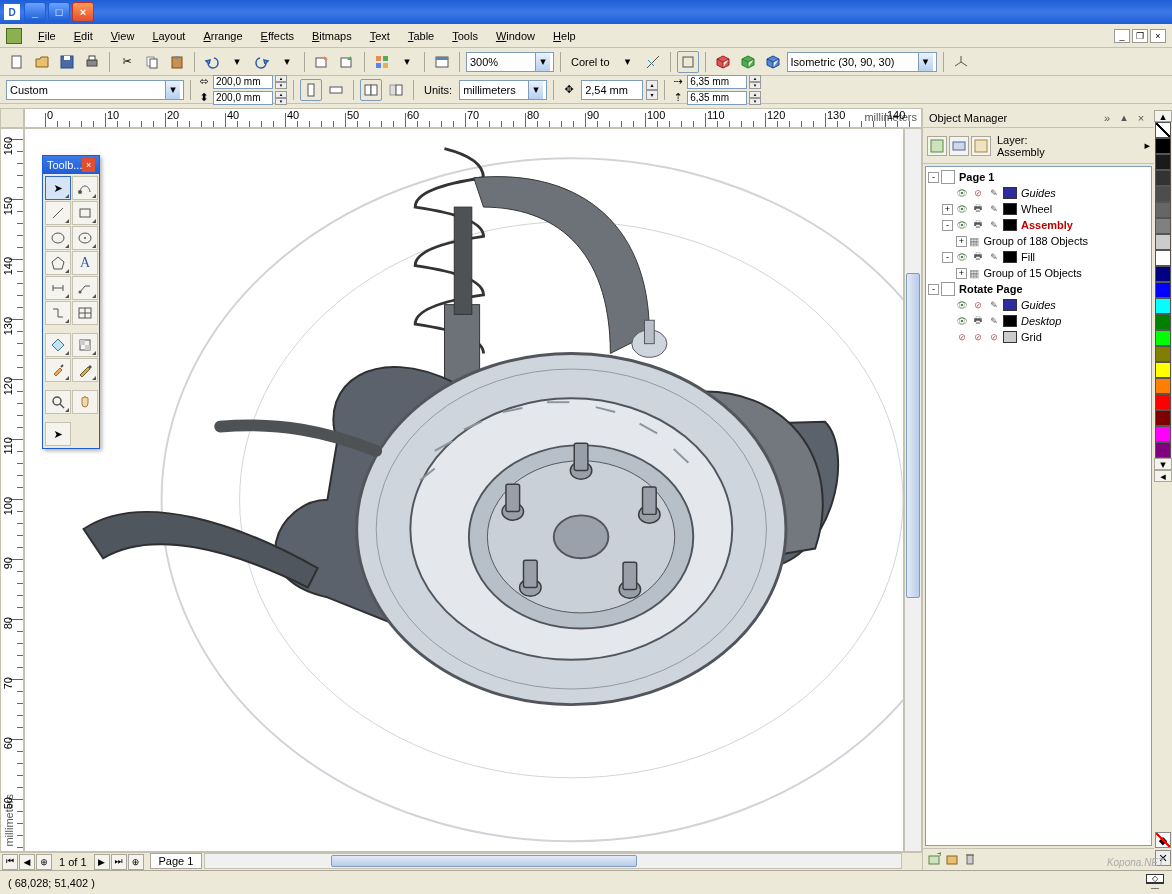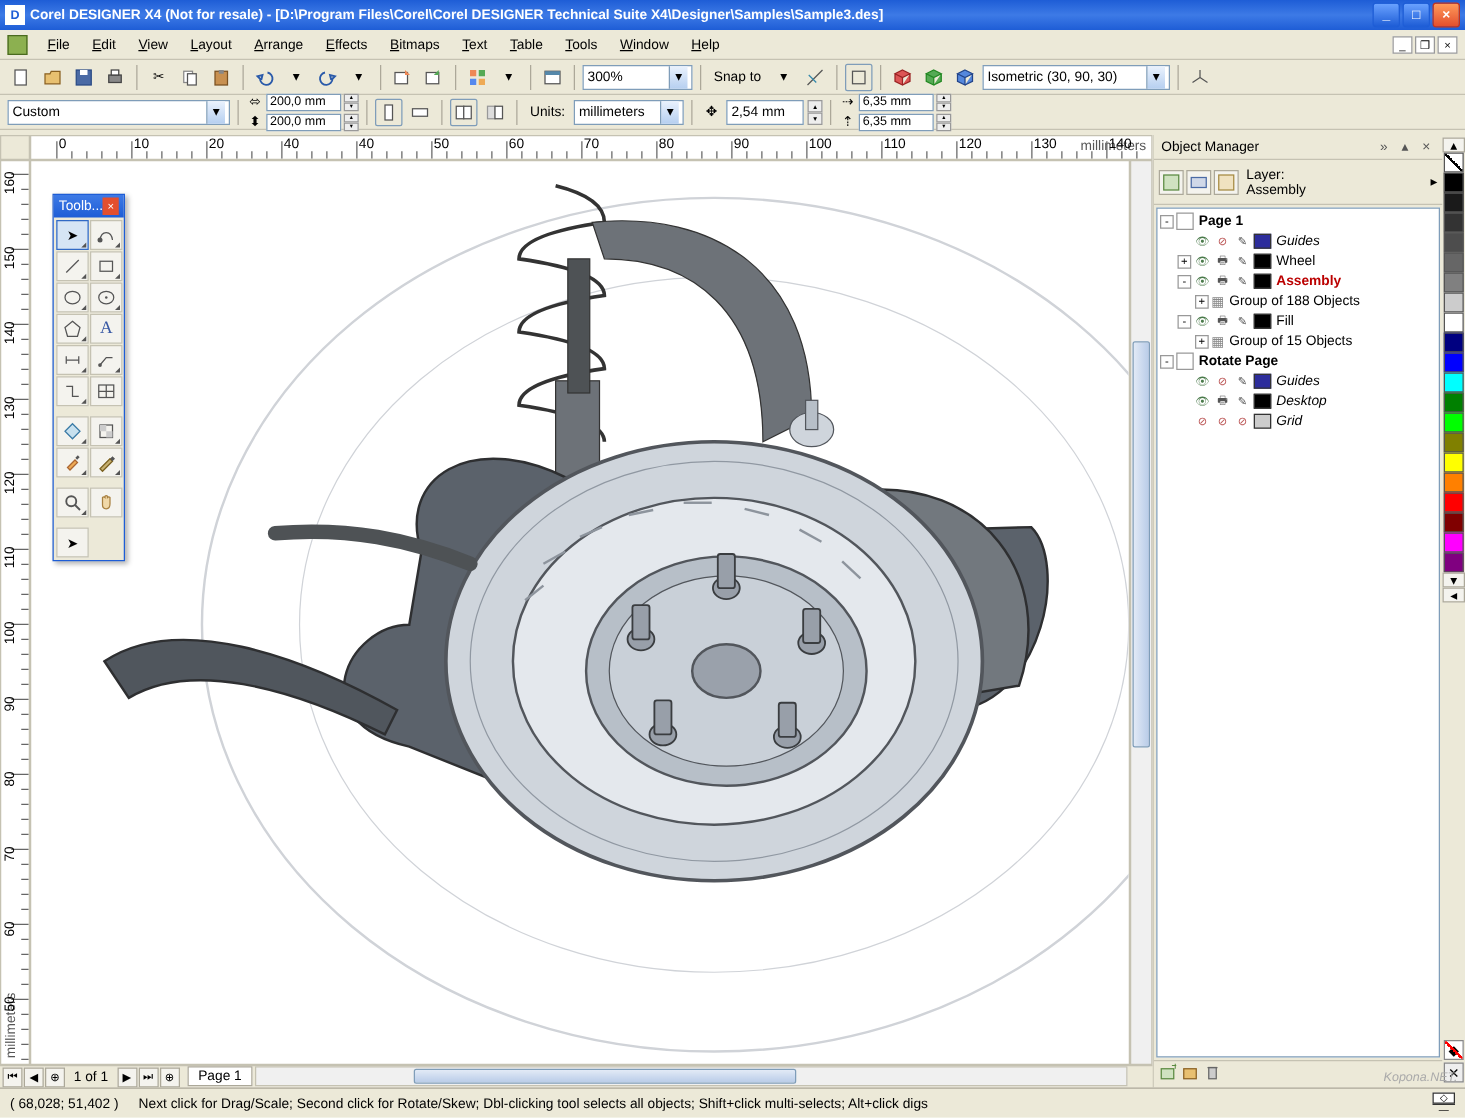--- a/index.html
+++ b/index.html
@@ -109,21 +109,20 @@
 .watermark{position:absolute;right:6px;bottom:26px;color:#aaa;font-style:italic;font-size:10px;}
 
 
 .art-svg{width:100%;height:100%;}
 </style>
 </head>
 <body>
 
 <div class="titlebar">
   <span class="app-icon">D</span>
-  <span class="title">Corel DESIGNER X4 (Not for resale) - [D:\Program Files\Corel\Corel DESIGNER Technical Suite X4\Designer\Samples\Sample3.des]</span>
   <div class="win-btns">
     <div class="win-btn">_</div>
     <div class="win-btn">□</div>
     <div class="win-btn close">×</div>
   </div>
 </div>
 
 <div class="menubar">
   <span class="app-icon2"></span>
   <div id="menu-items" style="display: contents;"><span class="menu-item"><u>F</u>ile</span><span class="menu-item"><u>E</u>dit</span><span class="menu-item"><u>V</u>iew</span><span class="menu-item"><u>L</u>ayout</span><span class="menu-item"><u>A</u>rrange</span><span class="menu-item"><u>E</u>ffects</span><span class="menu-item"><u>B</u>itmaps</span><span class="menu-item"><u>T</u>ext</span><span class="menu-item"><u>T</u>able</span><span class="menu-item"><u>T</u>ools</span><span class="menu-item"><u>W</u>indow</span><span class="menu-item"><u>H</u>elp</span></div>
@@ -213,21 +212,21 @@
         <rect x="2" y="3" width="12" height="10" fill="#fff" stroke="#555"></rect>
         <rect x="2" y="3" width="12" height="3" fill="#58a"></rect>
       </svg>
     </div>
   <div class="sep"></div>
   <div class="tb-select" style="width:88px">
       <span>300%</span>
       <div class="dd">▾</div>
     </div>
   <div class="sep"></div>
-  <span class="tb-label">Snap to</span>
+  <span class="tb-label">Corel to</span>
   <div class="tb-btn">▾</div>
   <div class="tb-btn">
       <svg viewBox="0 0 16 16">
         <line x1="2" y1="14" x2="14" y2="2" stroke="#555"></line>
         <line x1="3" y1="6" x2="9" y2="12" stroke="#38a"></line>
       </svg>
     </div>
   <div class="sep"></div>
   <div class="tb-btn" style="border:1px solid #7f9db9">
       <svg viewBox="0 0 16 16">
@@ -710,21 +709,21 @@
           <span class="lock" style="color: rgb(85, 85, 85);">✎</span>
           <span class="swatch" style="background: rgb(0, 0, 0);"></span>
           <span class="label" style="font-style: italic;">Desktop</span>
         </div>
         <div class="tree-row depth1">
           <span style="width: 11px;"></span>
           <span class="eye" style="color: rgb(187, 85, 85);">⊘</span>
           <span class="print" style="color: rgb(187, 85, 85);">⊘</span>
           <span class="lock" style="color: rgb(187, 85, 85);">⊘</span>
           <span class="swatch" style="background: rgb(204, 204, 204);"></span>
-          <span class="label" style="font-style: italic;">Grid</span>
+          <span class="label" style="">Grid</span>
         </div>
       </div>
     <div class="panel-footer">
       <div class="ptb-btn"><svg width="14" height="14">
             <rect x="2" y="4" width="10" height="8" fill="#cfe2c0" stroke="#5a8a40"></rect>
             <text x="10" y="5" font-size="8" fill="#5a8a40">+</text>
           </svg></div>
       <div class="ptb-btn"><svg width="14" height="14">
             <rect x="2" y="4" width="10" height="8" fill="#e8c070" stroke="#8a6020"></rect>
           </svg></div>
@@ -887,19 +886,18 @@
           <path d="M5 8 L5 4 Q6 3 7 4 L7 3 Q8 2 9 3 L9 4 Q10 3 11 4 L11 9 Q11 13 8 13 Q5 13 5 10 z" fill="#f0d8a8" stroke="#a88040"></path>
         </svg>
       </div>
     <div class="divider"></div>
     <div class="tool">➤</div>
   </div>
 </div>
 
 <div class="statusbar">
   <span>( 68,028; 51,402 )</span>
-  <span>Next click for Drag/Scale; Second click for Rotate/Skew; Dbl-clicking tool selects all objects; Shift+click multi-selects; Alt+click digs</span>
   <div class="fillstroke">
     <div style="background:#fff">◇</div>
     <div style="border-style:none;border-top:1px solid #333">—</div>
   </div>
 </div>
 <span class="watermark">Kopona.NET.</span>
 
 </body></html>

